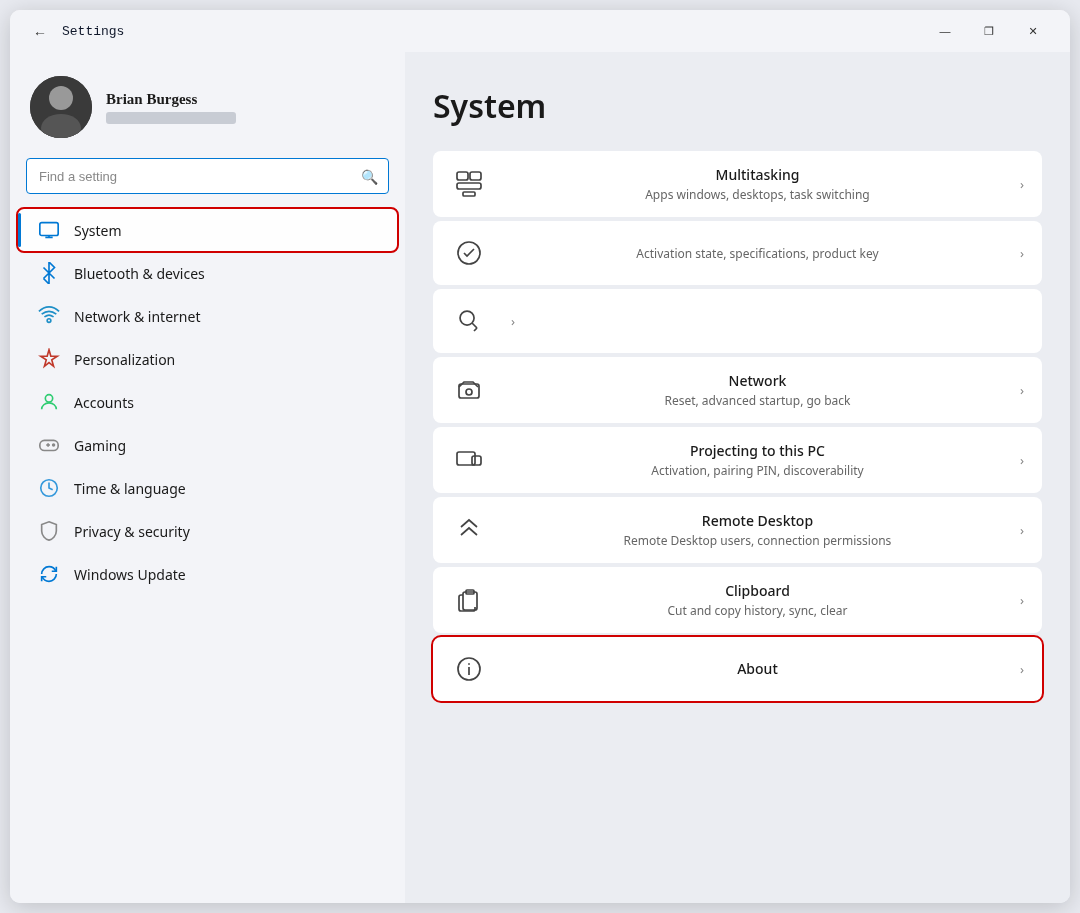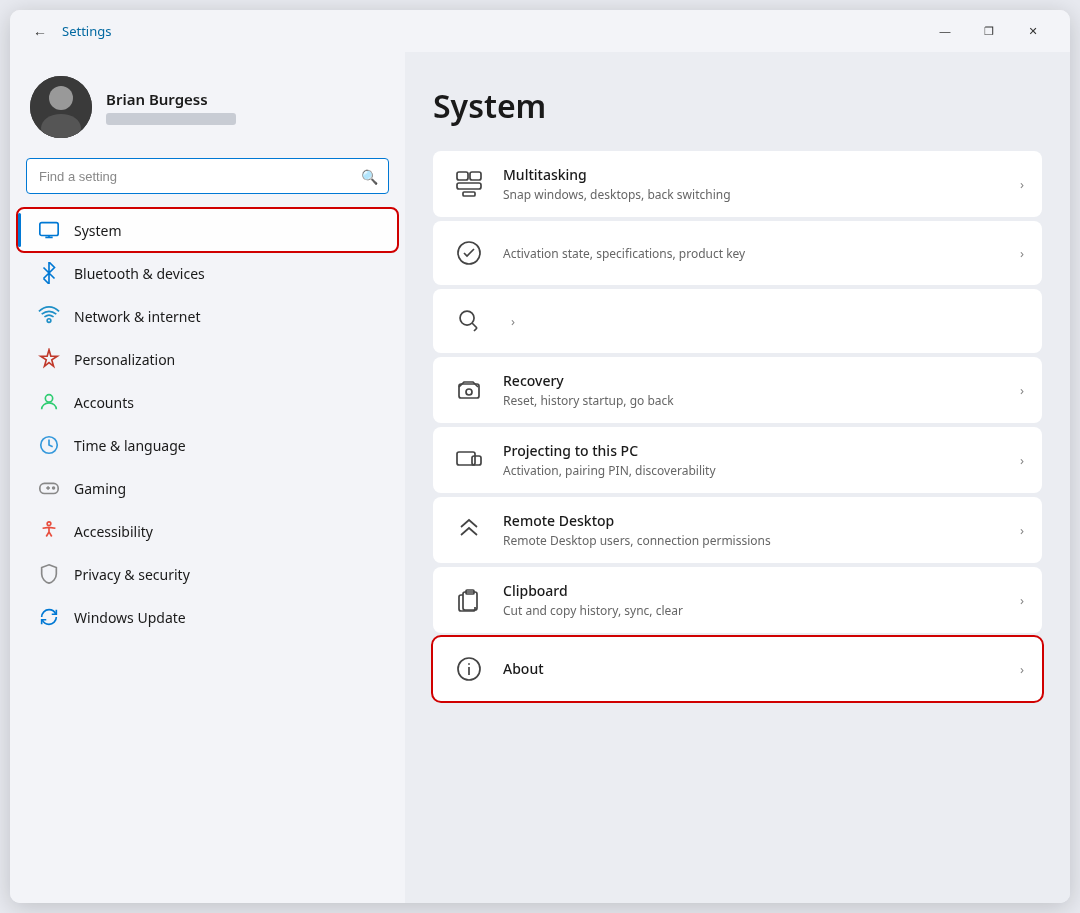--- a/index.html
+++ b/index.html
@@ -38,22 +38,23 @@
       cursor: pointer;
       display: flex;
       align-items: center;
       justify-content: center;
       font-size: 14px;
       color: #333;
       margin-right: 8px;
     }
     .titlebar-title {
       font-size: 13px;
-      color: #0369a1;
+      color: #0f172a;
       flex: 1;
+      font-family: Liberation Mono, monospace;
     }
     .titlebar-controls {
       display: flex;
       gap: 2px;
       margin-left: auto;
     }
     .titlebar-btn {
       width: 42px;
       height: 32px;
       border: none;
@@ -94,20 +95,21 @@
       overflow: hidden;
       flex-shrink: 0;
       display: flex;
       align-items: center;
       justify-content: center;
     }
     .user-info {
       display: flex;
       flex-direction: column;
       gap: 4px;
+      font-family: Liberation Serif, serif;
     }
     .user-name {
       font-size: 15px;
       font-weight: 600;
       color: #1a1a1a;
     }
     .user-email {
       width: 130px;
       height: 12px;
       background: #c8ccd4;
@@ -194,20 +196,21 @@
       gap: 4px;
     }
     .settings-item {
       background: white;
       border-radius: 8px;
       display: flex;
       align-items: center;
       padding: 14px 18px;
       cursor: pointer;
       transition: background 0.1s;
+      text-align: center;
     }
     .settings-item.highlighted {
       outline: 2px solid #d00000;
       outline-offset: 0px;
     }
     .settings-item-icon {
       width: 36px;
       height: 36px;
       display: flex;
       align-items: center;
@@ -323,47 +326,37 @@
     <span class="nav-icon">
               <svg class="icon-svg" viewBox="0 0 24 24" fill="none" stroke="#2ecc71" stroke-width="1.8">
                 <circle cx="12" cy="8" r="4"></circle>
                 <path d="M4 20c0-4 3.6-7 8-7s8 3 8 7"></path>
               </svg>
             </span>
     <span class="nav-label">Accounts</span>
   </div>
           <div class="nav-item">
     <span class="nav-icon">
-              <svg class="icon-svg" viewBox="0 0 24 24" fill="none" stroke="#3498db" stroke-width="1.8">
-                <circle cx="12" cy="12" r="9"></circle>
-                <polyline points="12,6 12,12 16,14"></polyline>
-              </svg>
-            </span>
-    <span class="nav-label">Time &amp; language</span>
-  </div>
-          <div class="nav-item">
-    <span class="nav-icon">
               <svg class="icon-svg" viewBox="0 0 24 24" fill="none" stroke="#888" stroke-width="1.8">
                 <rect x="2" y="7" width="20" height="11" rx="5"></rect>
                 <line x1="9" y1="12" x2="13" y2="12"></line>
                 <line x1="11" y1="10" x2="11" y2="14"></line>
                 <circle cx="17" cy="12" r="1" fill="#888"></circle>
               </svg>
             </span>
     <span class="nav-label">Gaming</span>
   </div>
           <div class="nav-item">
     <span class="nav-icon">
-              <svg class="icon-svg" viewBox="0 0 24 24" fill="none" stroke="#e74c3c" stroke-width="1.8">
-                <circle cx="12" cy="4" r="2"></circle>
-                <path d="M5 9l7-1 7 1"></path>
-                <path d="M12 8v5l-3 5M12 13l3 5"></path>
-              </svg>
-            </span>
-    <span class="nav-label">Accessibility</span>
+              <svg class="icon-svg" viewBox="0 0 24 24" fill="none" stroke="#3498db" stroke-width="1.8">
+                <circle cx="12" cy="12" r="9"></circle>
+                <polyline points="12,6 12,12 16,14"></polyline>
+              </svg>
+            </span>
+    <span class="nav-label">Time &amp; language</span>
   </div>
           <div class="nav-item">
     <span class="nav-icon">
               <svg class="icon-svg" viewBox="0 0 24 24" fill="none" stroke="#888" stroke-width="1.8">
                 <path d="M12 2l8 3v7c0 5-4 9-8 10C8 21 4 17 4 12V5l8-3z"></path>
               </svg>
             </span>
     <span class="nav-label">Privacy &amp; security</span>
   </div>
           <div class="nav-item">
@@ -387,21 +380,21 @@
     <div class="settings-item-icon">
               <svg width="26" height="26" viewBox="0 0 26 26" fill="none" stroke="#444" stroke-width="1.7">
                 <rect x="1" y="1" width="11" height="8" rx="2"></rect>
                 <rect x="14" y="1" width="11" height="8" rx="2"></rect>
                 <rect x="1" y="12" width="24" height="6" rx="2"></rect>
                 <rect x="7" y="21" width="12" height="4" rx="1"></rect>
               </svg>
             </div>
     <div class="settings-item-text">
       <div class="settings-item-title">Multitasking</div>
-      <div class="settings-item-desc">Snap windows, desktops, back switching</div>
+      <div class="settings-item-desc">Apps windows, desktops, task switching</div>
     </div>
     <span class="settings-item-chevron">›</span>
   </div>
           <div class="settings-item">
     <div class="settings-item-icon">
               <svg width="26" height="26" viewBox="0 0 26 26" fill="none" stroke="#444" stroke-width="1.7">
                 <circle cx="13" cy="13" r="11"></circle>
                 <polyline points="8,13 11,16 18,9"></polyline>
               </svg>
             </div>
@@ -421,22 +414,22 @@
   </div>
           <div class="settings-item">
     <div class="settings-item-icon">
               <svg width="26" height="26" viewBox="0 0 26 26" fill="none" stroke="#444" stroke-width="1.7">
                 <rect x="3" y="7" width="20" height="14" rx="2"></rect>
                 <path d="M3 10l5-5h9l5 5"></path>
                 <circle cx="13" cy="15" r="3"></circle>
               </svg>
             </div>
     <div class="settings-item-text">
-      <div class="settings-item-title">Recovery</div>
-      <div class="settings-item-desc">Reset, history startup, go back</div>
+      <div class="settings-item-title">Network</div>
+      <div class="settings-item-desc">Reset, advanced startup, go back</div>
     </div>
     <span class="settings-item-chevron">›</span>
   </div>
           <div class="settings-item">
     <div class="settings-item-icon">
               <svg width="26" height="26" viewBox="0 0 26 26" fill="none" stroke="#444" stroke-width="1.7">
                 <rect x="1" y="5" width="18" height="13" rx="2"></rect>
                 <rect x="16" y="9" width="9" height="9" rx="2"></rect>
               </svg>
             </div>

